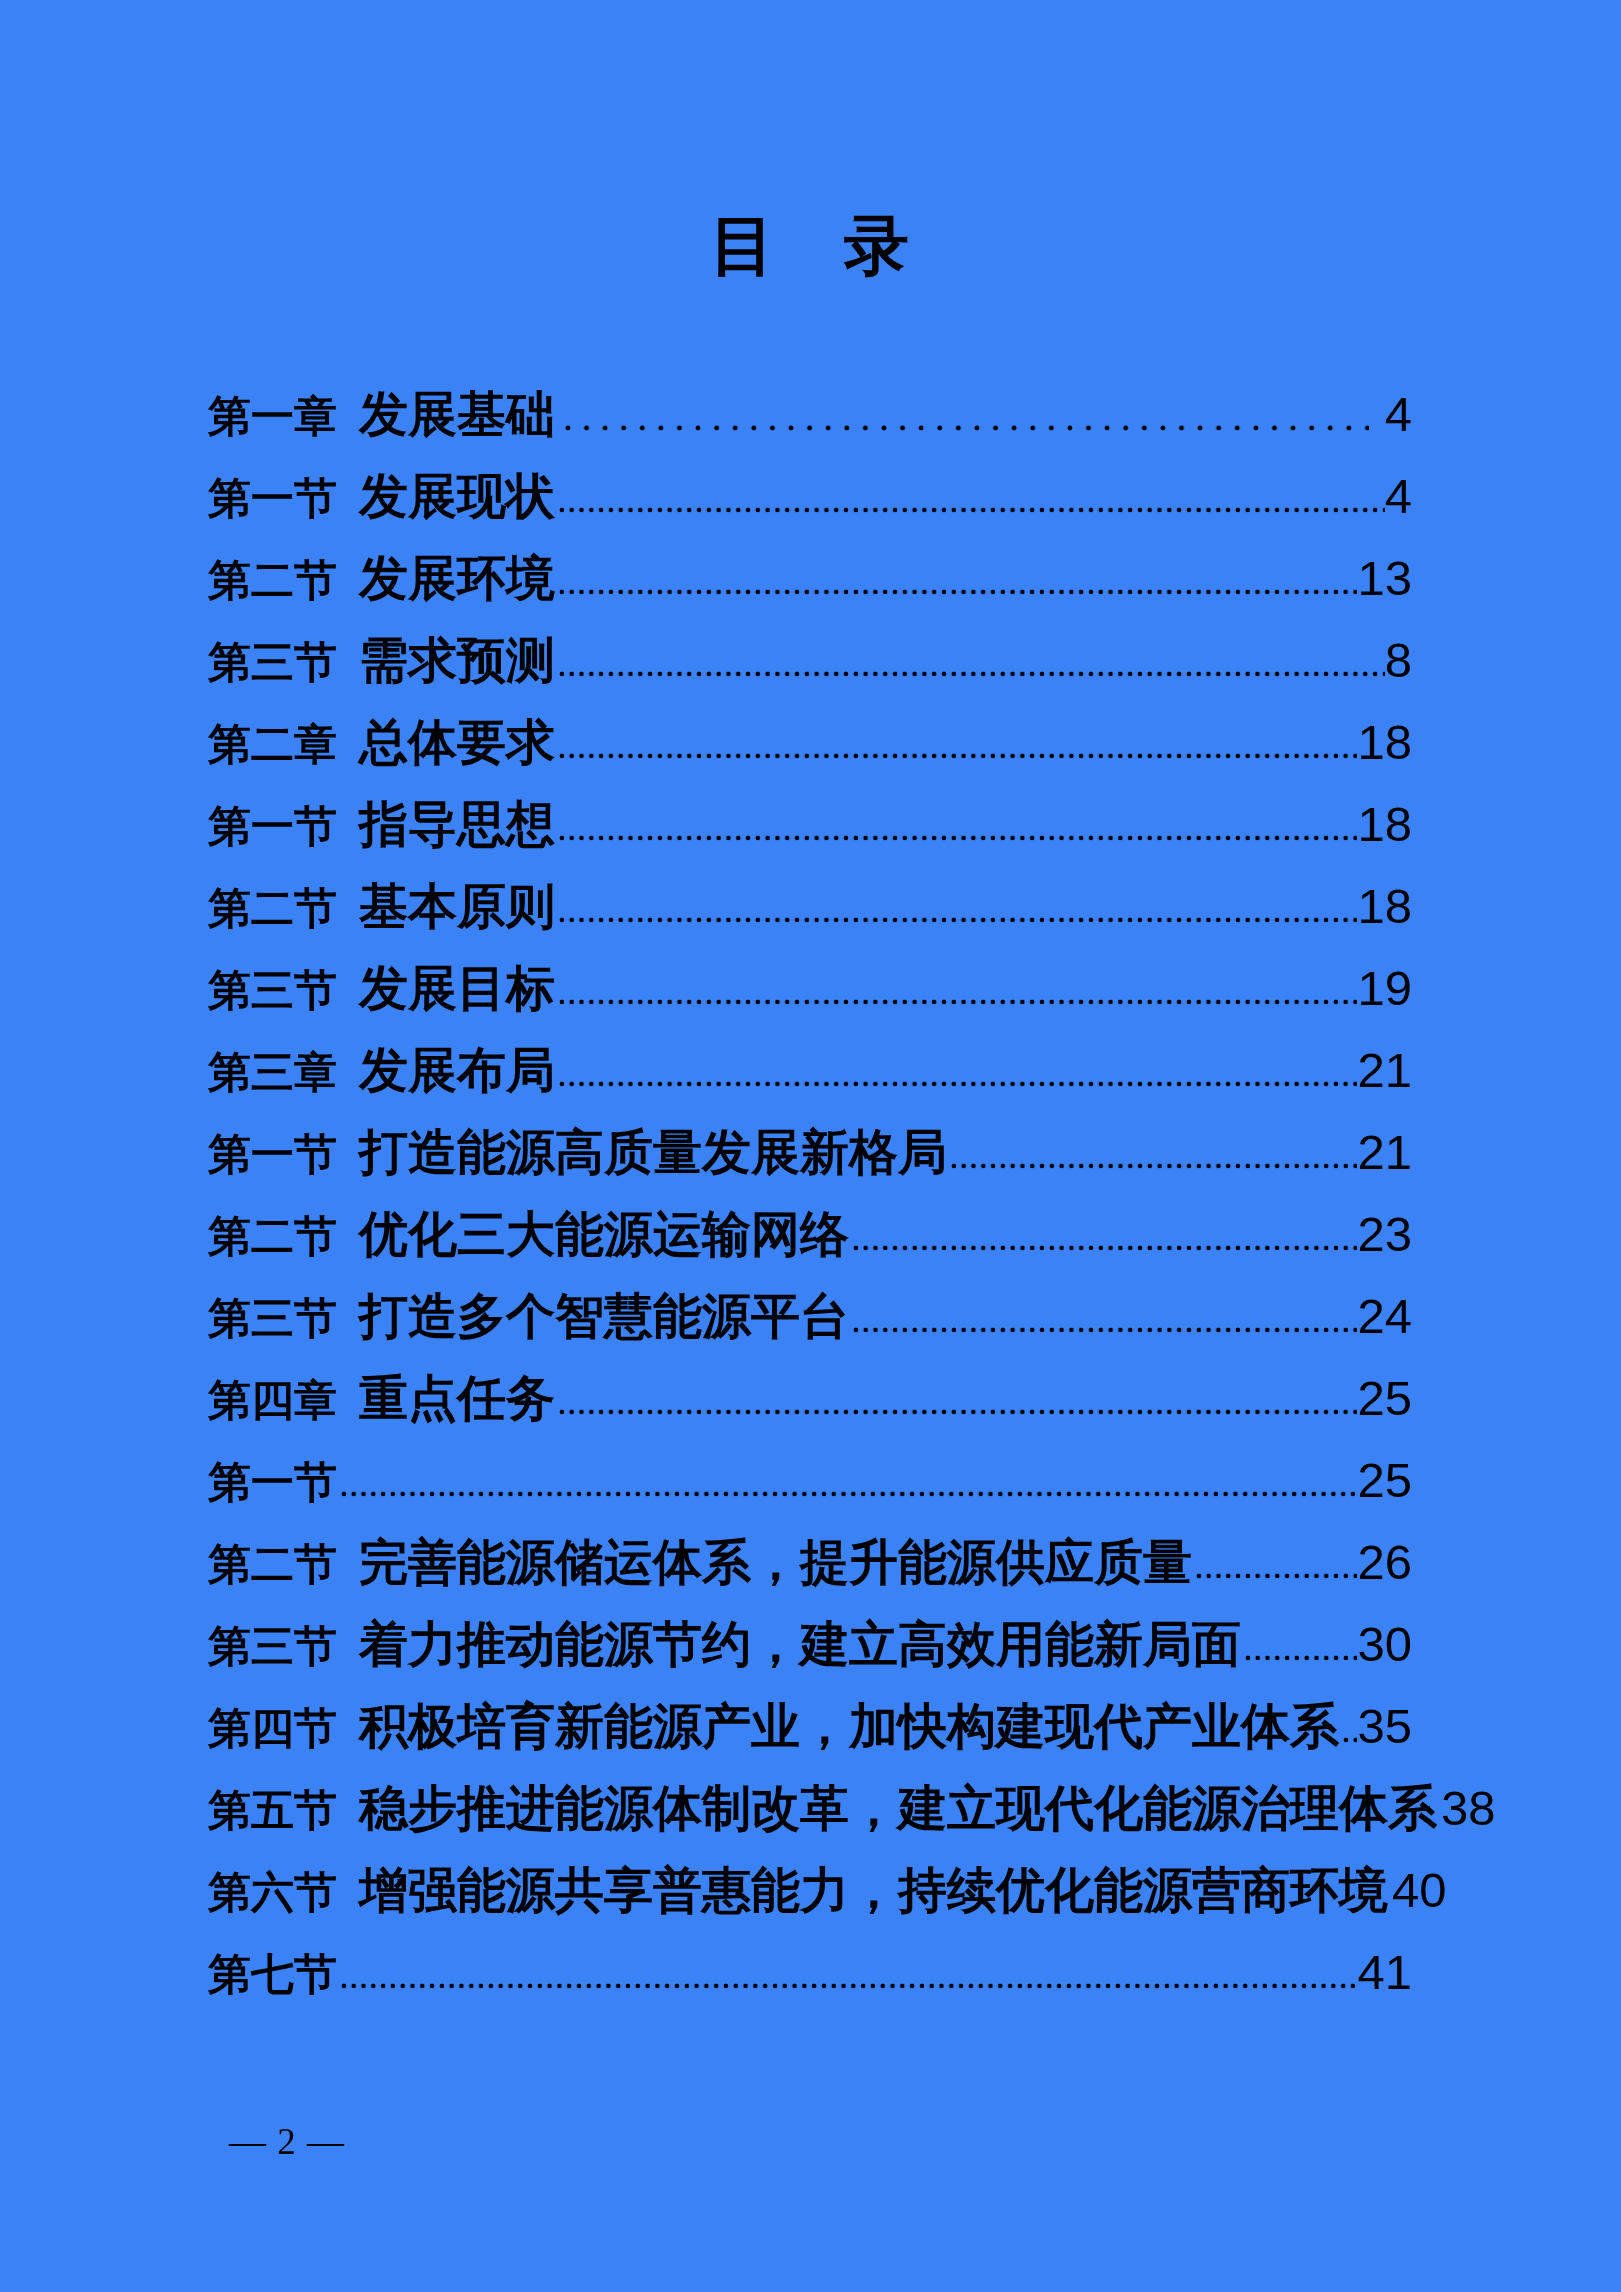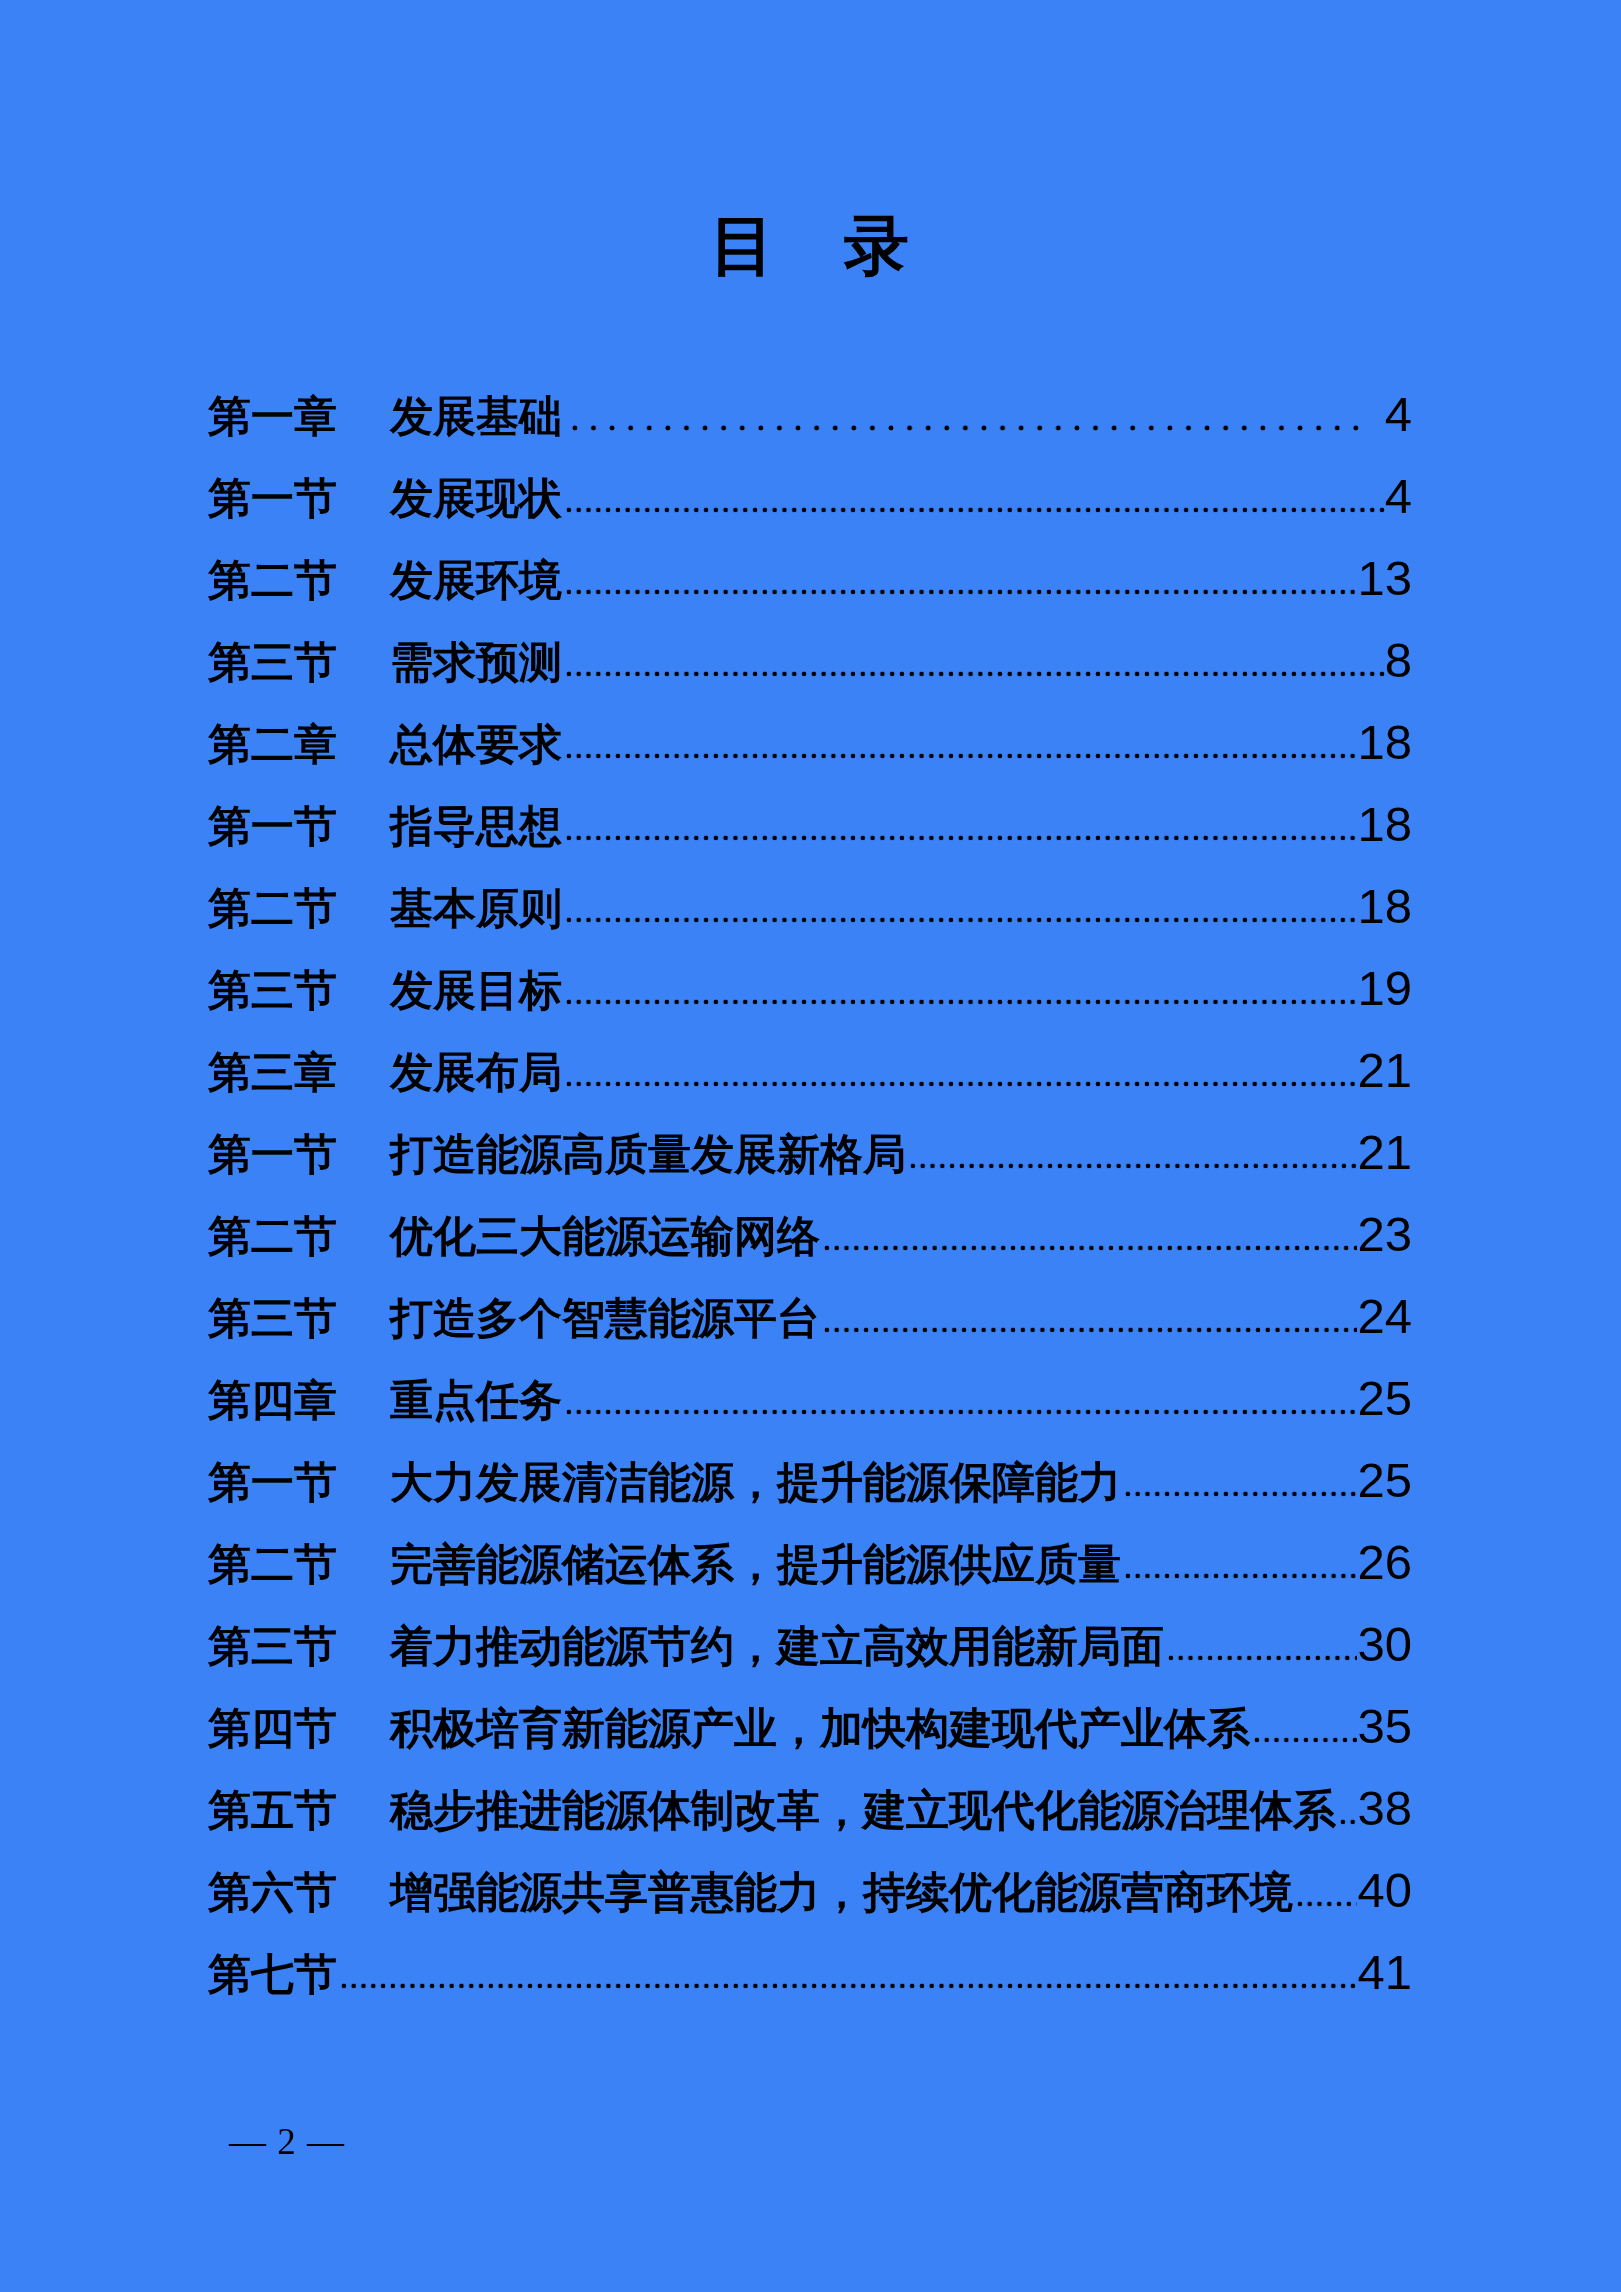--- a/index.html
+++ b/index.html
@@ -46,22 +46,22 @@
   .toc-label {
     flex: 0 0 129px;
     width: 129px;
     font-size: 43px;
     font-weight: 600;
     letter-spacing: 0;
     text-align: right;
   }
   .toc-title {
     flex: 0 0 auto;
-    margin-left: 53px;
-    font-size: 43px;
+    margin-left: 22px;
+    font-size: 49px;
     font-weight: 600;
   }
   .toc-leader {
     flex: 1 1 auto;
     min-width: 0;
     height: 11.8px;
     overflow: hidden;
     background-repeat: repeat-x;
     background-position: left bottom;
   }
@@ -186,21 +186,20 @@
 
   <div class="toc-row dense">
     <span class="toc-label">第四章</span>
     <span class="toc-title">重点任务</span>
     <span class="toc-leader"></span>
     <span class="toc-page">25</span>
   </div>
 
   <div class="toc-row dense">
     <span class="toc-label">第一节</span>
-    <span class="toc-title">大力发展清洁能源，提升能源保障能力</span>
     <span class="toc-leader"></span>
     <span class="toc-page">25</span>
   </div>
 
   <div class="toc-row dense">
     <span class="toc-label">第二节</span>
     <span class="toc-title">完善能源储运体系，提升能源供应质量</span>
     <span class="toc-leader"></span>
     <span class="toc-page">26</span>
   </div>

